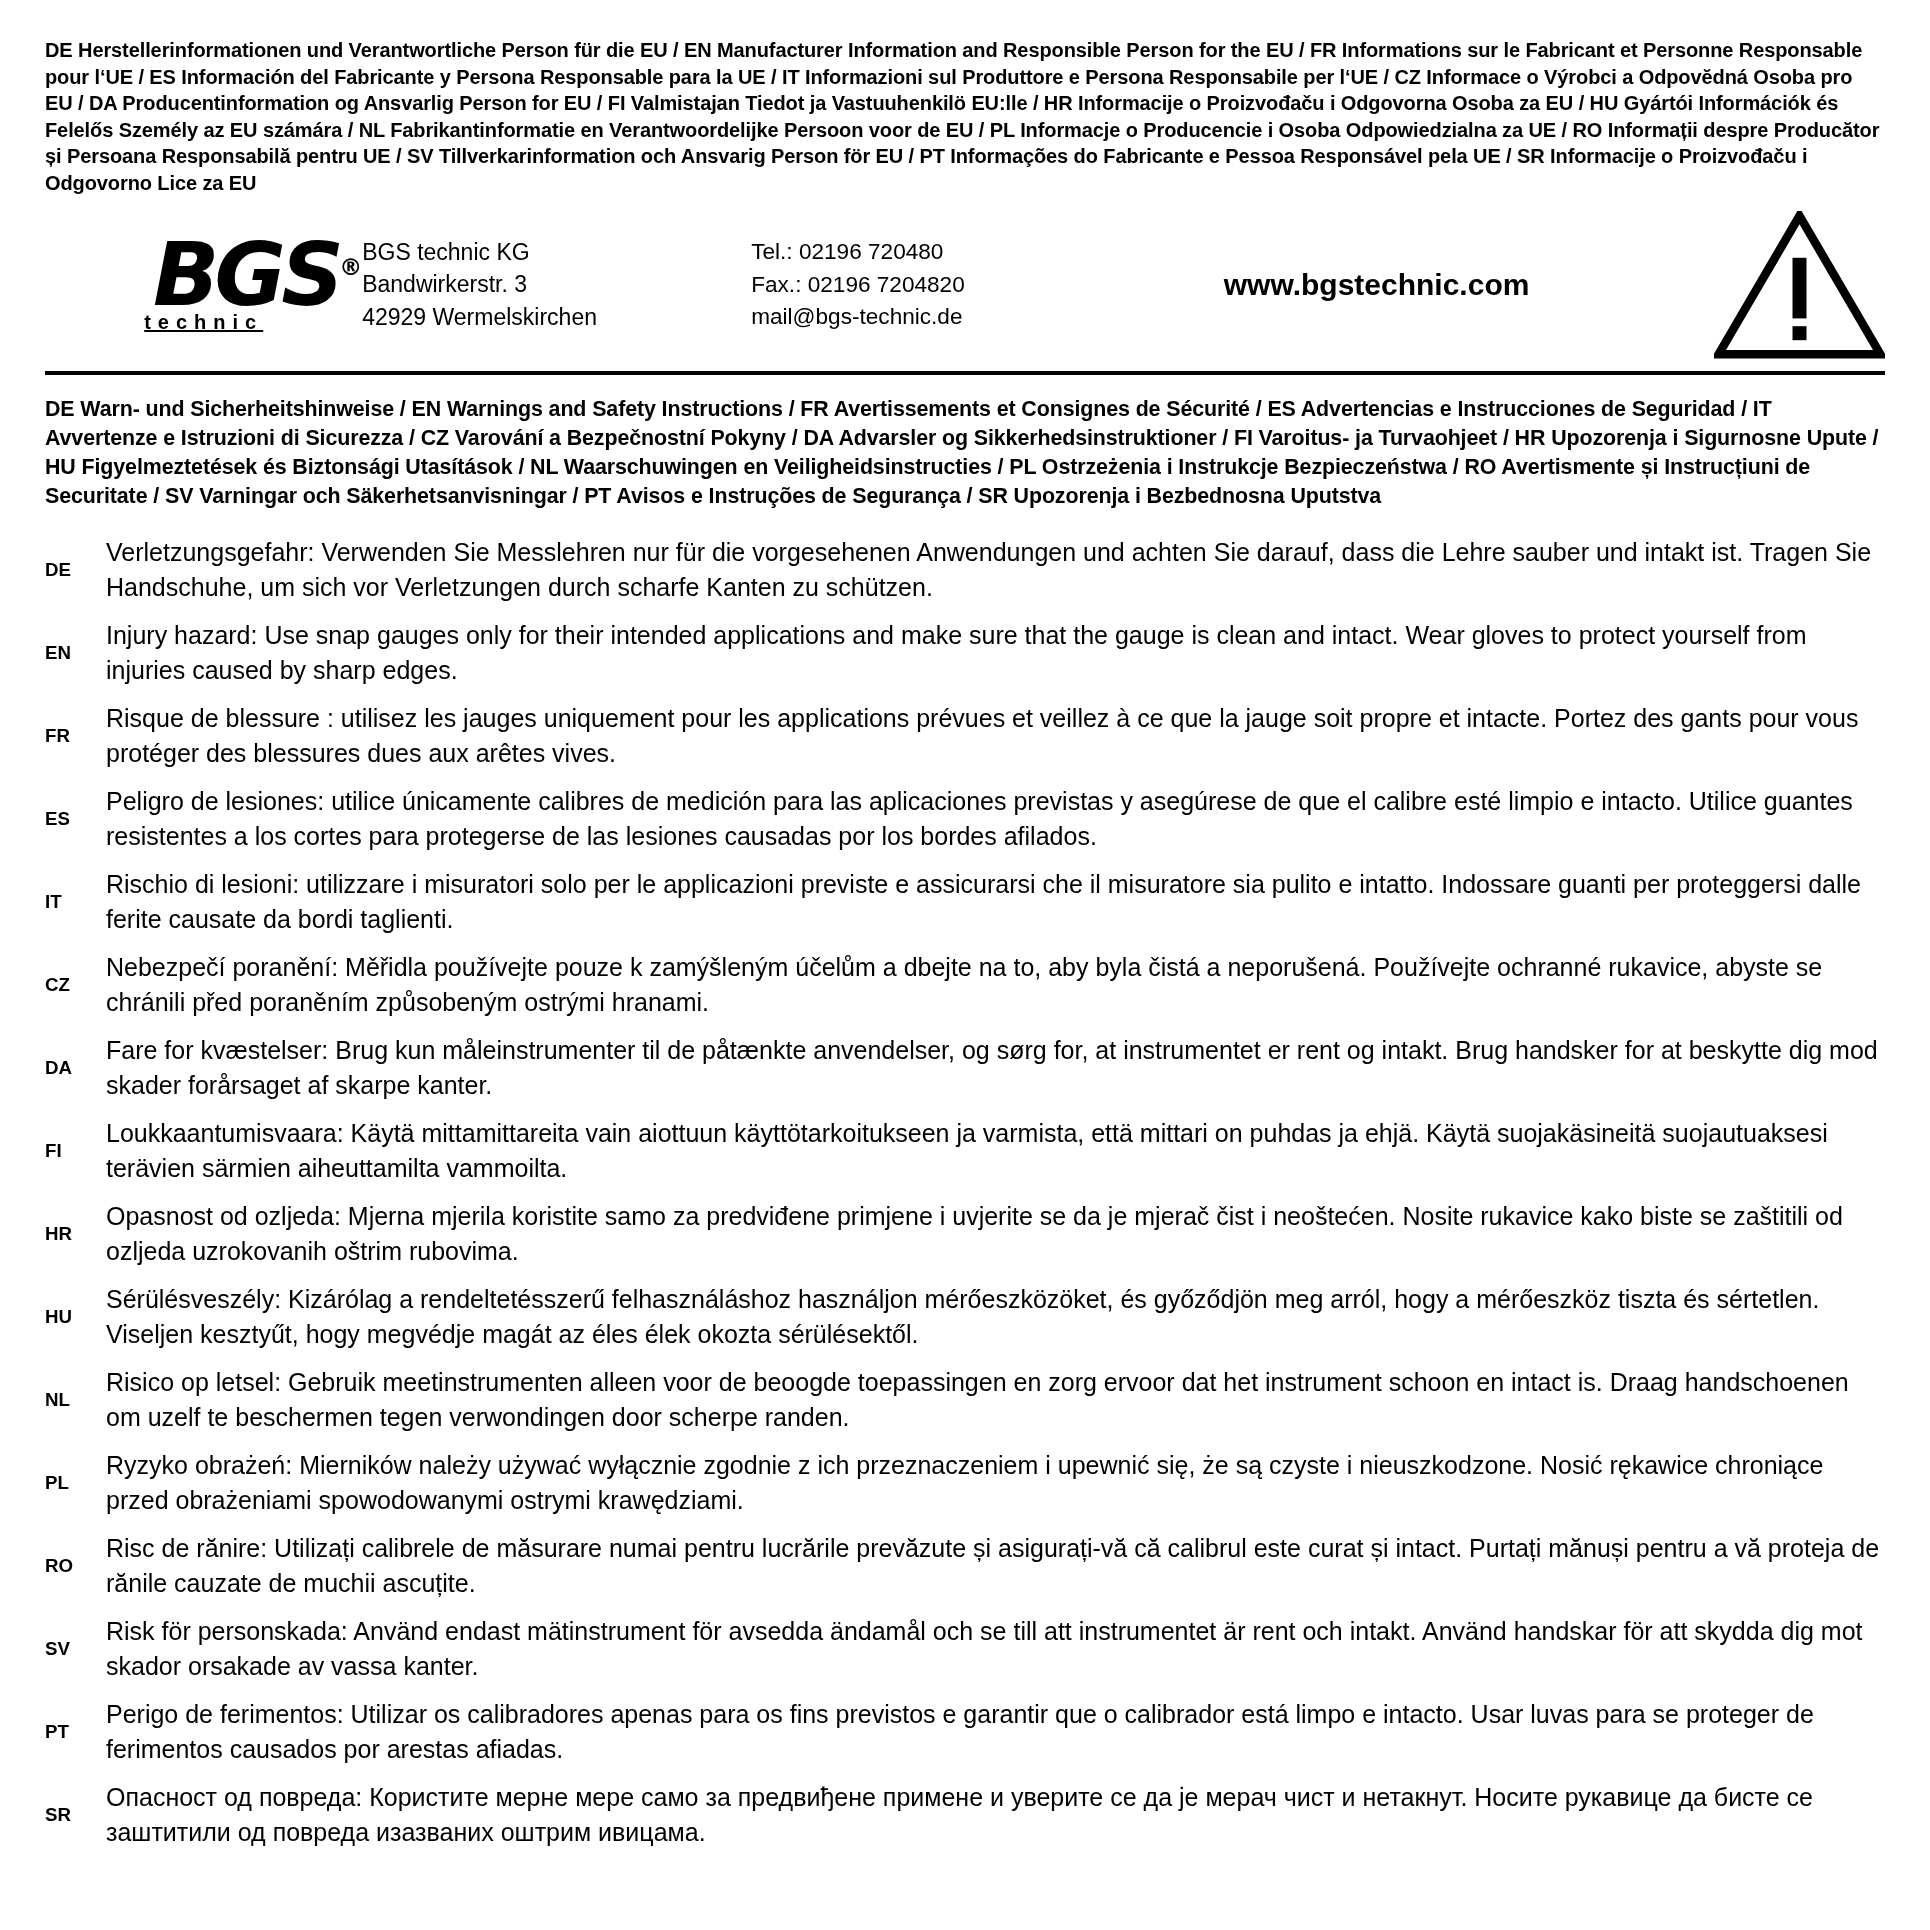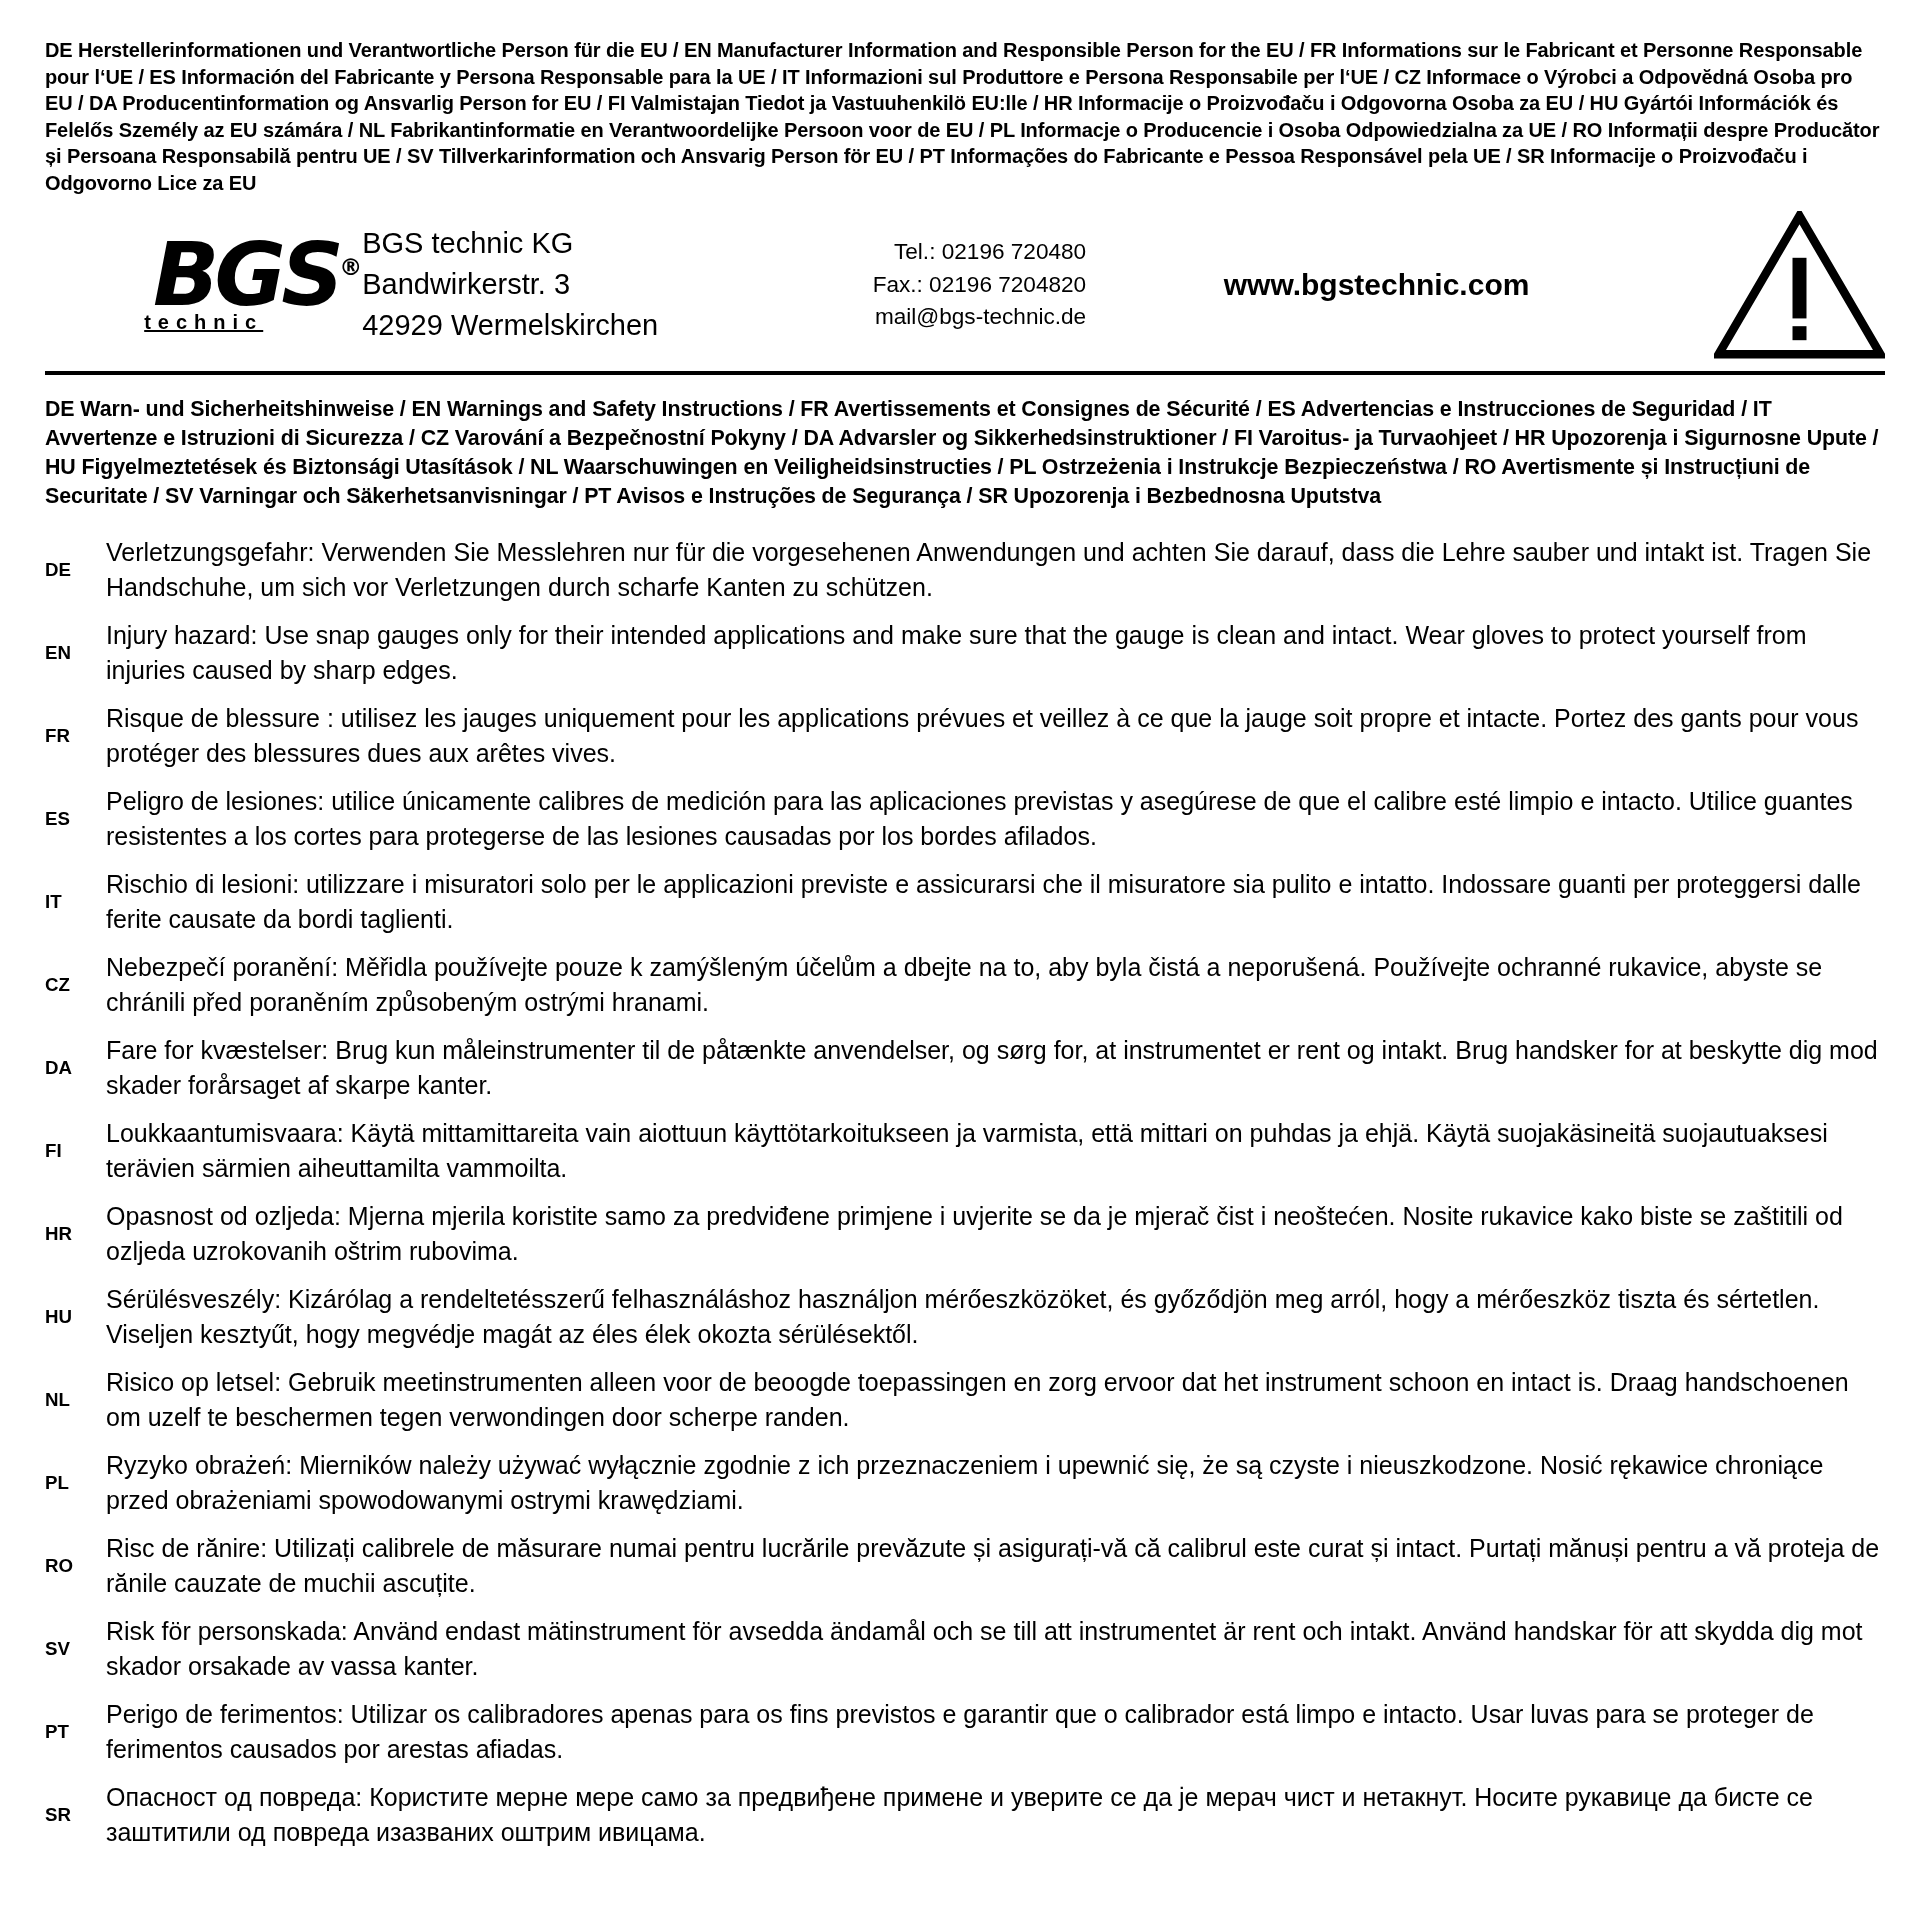--- a/index.html
+++ b/index.html
@@ -63,28 +63,27 @@
   .logo-technic {
     font-size: 20px;
     font-weight: bold;
     letter-spacing: 7px;
     margin-top: -4.7px;
     padding-left: 93px;
     text-decoration: underline;
   }
   .addr-block {
     flex: 0 0 389px;
-    font-size: 29px;
+    font-size: 23px;
     line-height: 1.42;
   }
   .contact-block {
     flex: 0 0 335px;
     font-size: 22.6px;
     line-height: 1.42;
-    text-align: right;
   }
   .web-block {
     flex: 1 1 auto;
     text-align: center;
     font-size: 30px;
     font-weight: bold;
     padding-right: 23px;
   }
   .warn-tri-wrap {
     flex: 0 0 195px;

